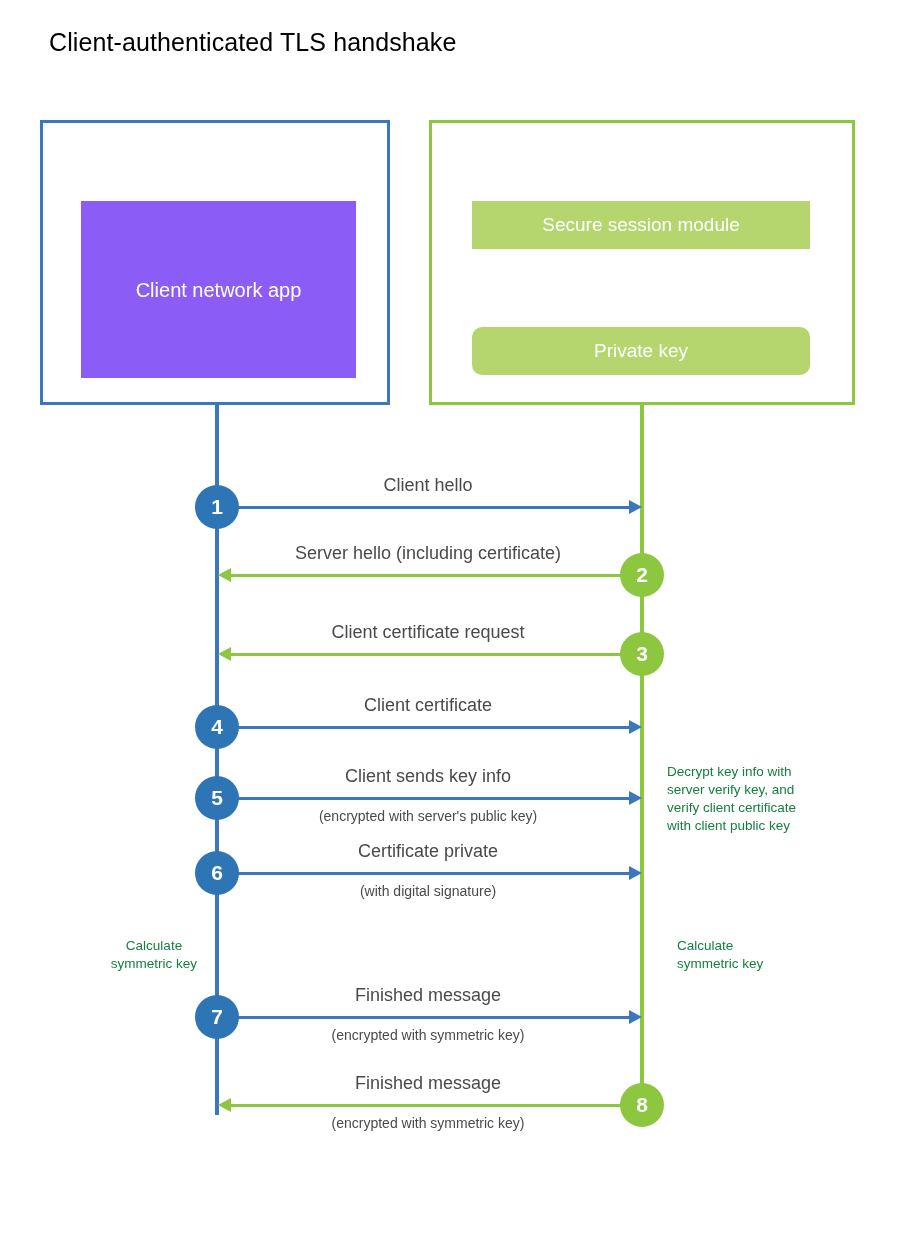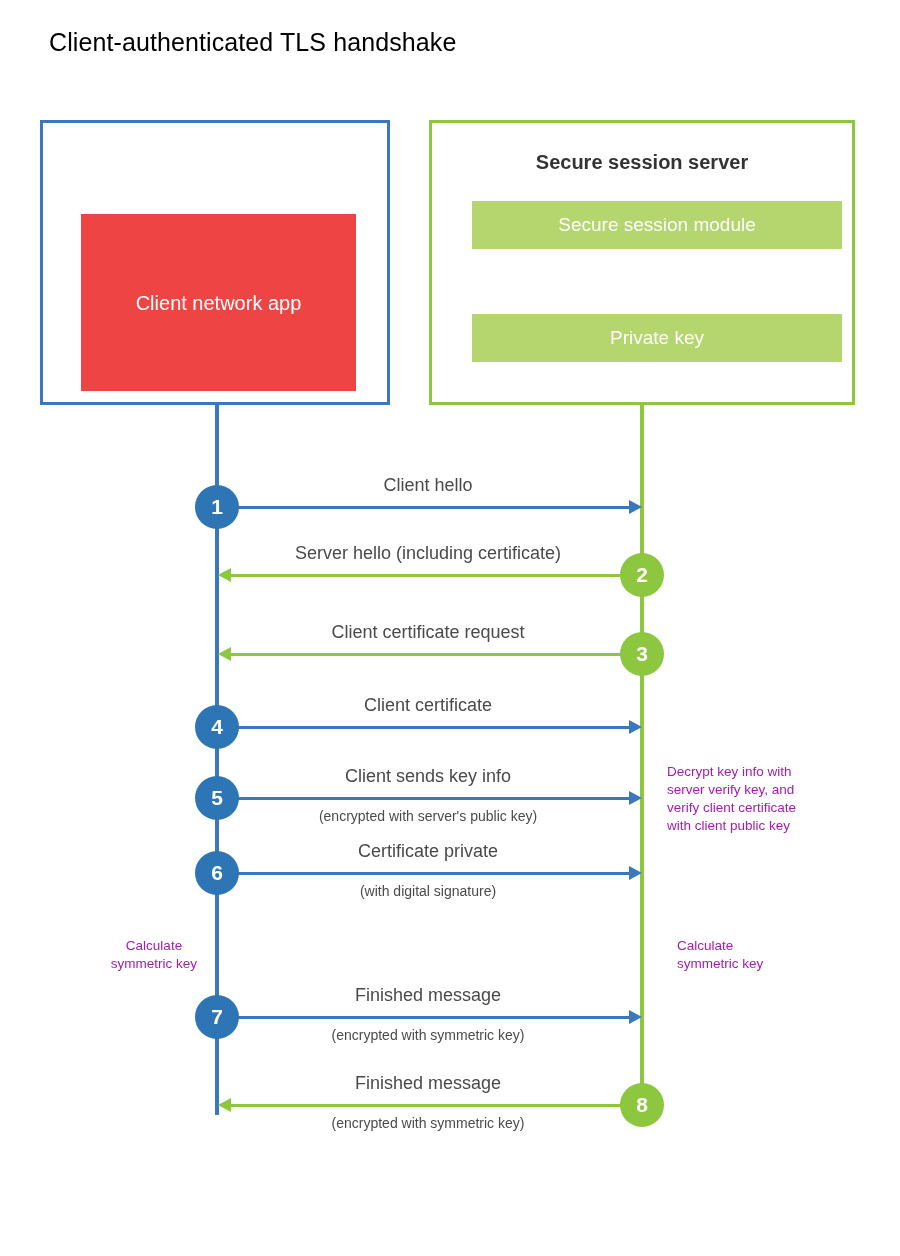--- a/index.html
+++ b/index.html
@@ -57,52 +57,52 @@
     text-align: center;
     font-size: 20px;
     font-weight: bold;
     color: #333333;
   }
 
   
   #client-network-app {
     position: absolute;
     left: 38px;
-    top: 91px;
+    top: 78px;
     width: 275px;
     height: 177px;
-    background: #ef4444;
+    background: #8b5cf6;
     color: #ffffff;
     font-size: 20px;
     line-height: 28px;
     display: flex;
     align-items: center;
     justify-content: center;
     text-align: center;
     box-sizing: border-box;
     padding: 0 10px;
   }
 
   
   .server-bar {
     position: absolute;
     left: 40px;
-    width: 370px;
+    width: 338px;
     height: 48px;
     background: #B5D56F;
     color: #ffffff;
     font-size: 19px;
     display: flex;
     align-items: center;
     justify-content: center;
     box-sizing: border-box;
   }
   #server-bar-0 { top: 78px; }
   #server-bar-1 { top: 141px; }
-  #server-bar-2 { top: 191px; }
+  #server-bar-2 { top: 204px; border-radius: 10px; }
 
   
   .lifeline {
     position: absolute;
     width: 4px;
   }
   #client-lifeline {
     left: 215px;
     top: 405px;
     height: 710px;
@@ -182,21 +182,21 @@
     color: #4a4a4a;
     top: 10px;
     white-space: nowrap;
   }
 
   
   .side-note {
     position: absolute;
     font-size: 13.5px;
     line-height: 18px;
-    color: #a21caf;
+    color: #15803d;
   }
   #server-decrypt-note {
     left: 667px;
     top: 763px;
     width: 175px;
   }
   #client-calc-note {
     left: 98px;
     top: 937px;
     width: 112px;
@@ -212,21 +212,20 @@
 </head>
 <body>
 
 <div id="diagram-title">Client-authenticated TLS handshake</div>
 
 <div class="party-box" id="client-device-box">
   <div id="client-network-app">Client network app</div>
 </div>
 
 <div class="party-box" id="secure-session-server-box">
-  <div class="party-title">Secure session server</div>
   <div class="server-bar" id="server-bar-0">Secure session module</div>
   <div class="server-bar" id="server-bar-2">Private key</div>
 </div>
 
 <div class="lifeline" id="client-lifeline"></div>
 <div class="lifeline" id="server-lifeline"></div>
 
 <div class="msg-row" style="top:507px;">
   <div class="msg-label">Client hello</div>
   <div class="msg-line blue" style="left:217px;width:412px;"></div>

